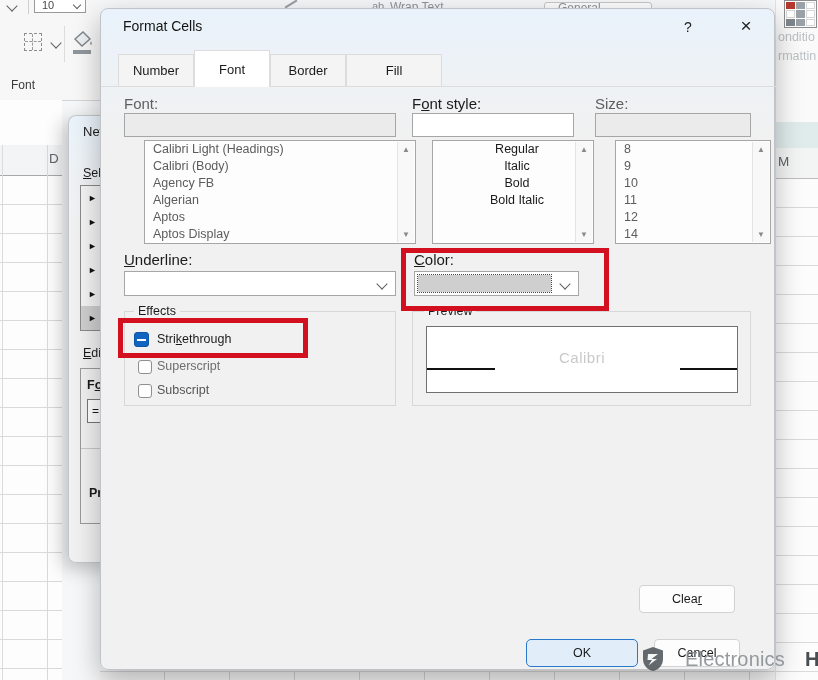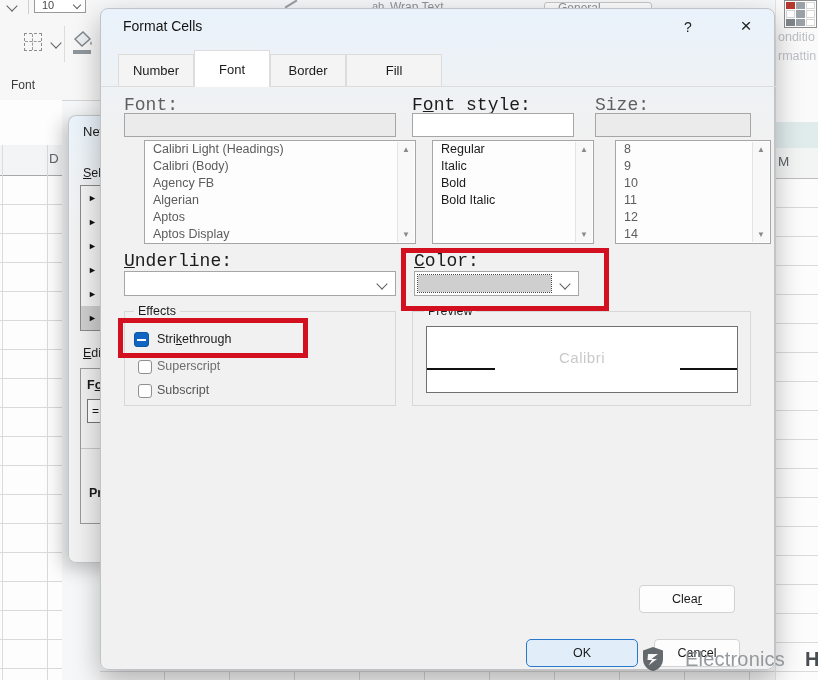--- a/index.html
+++ b/index.html
@@ -84,29 +84,29 @@
       box-shadow:0 10px 28px rgba(0,0,0,.28);border:1px solid #c0c4c8;box-sizing:border-box;}
   .fc-title{position:absolute;left:22px;top:9px;font-size:14px;color:#141414;}
   .fc-help{position:absolute;left:576px;top:7px;width:22px;height:22px;font-size:14px;color:#222;
            display:flex;align-items:center;justify-content:center;}
   .fc-close{position:absolute;left:632px;top:4px;width:26px;height:26px;font-size:19px;font-weight:300;color:#222;
            display:flex;align-items:center;justify-content:center;}
   .tabline{position:absolute;left:0;top:77px;width:675px;height:0;border-top:1px solid #dcdcdc;}
   .tab{position:absolute;top:45px;height:33px;background:#f4f4f4;border:1px solid #dcdcdc;box-sizing:border-box;
        display:flex;align-items:center;justify-content:center;font-size:13px;color:#1b1b1b;}
   .tab.active{top:41px;height:37px;background:#fff;border-bottom:none;z-index:2;}
-  .flabel{position:absolute;font-size:18px;font-family:Liberation Mono, monospace;}
+  .flabel{position:absolute;font-size:15px;}
   .gray{color:#5f5f5f;}
   .finput{position:absolute;top:104px;height:24px;border:1px solid #a6a6a6;box-sizing:border-box;}
   .in-dis{background:#ebebeb;}
   .in-en{background:#fff;}
   .flist{position:absolute;top:131px;height:104px;border:1px solid #a6a6a6;background:#fdfdfd;box-sizing:border-box;overflow:hidden;margin-left:20px;}
   .flist .item{height:17px;line-height:17px;padding-left:8px;font-size:12.5px;white-space:nowrap;}
   .flist.graytext .item{color:#5c5c5c;}
-  .flist.blacktext .item{color:#1a1a1a;}
+  .flist.blacktext .item{color:#1a1a1a;text-align:center;}
   .sb{position:absolute;right:1px;top:1px;bottom:1px;width:16px;background:#f8f8f8;border-left:1px solid #e3e3e3;}
   .sa{position:absolute;left:0;width:16px;text-align:center;font-size:8px;color:#8a8a8a;}
   .sa.up{top:3px;} .sa.down{bottom:3px;}
   .ddl{position:absolute;top:262px;height:25px;background:#fff;border:1px solid #a6a6a6;box-sizing:border-box;}
   .ddl .chev{position:absolute;right:9px;top:8px;}
   .swatch{position:absolute;left:3px;top:3px;bottom:3px;right:27px;background:#cfcfcf;outline:1px dotted #444;}
   .redbox{position:absolute;border:5px solid #d2101f;box-sizing:border-box;z-index:5;}
   .red1{left:300px;top:239px;width:208px;height:63px;}
   .red2{left:17px;top:309px;width:190px;height:40px;}
   .groupbox{position:absolute;top:302px;height:95px;border:1px solid #d8d8d8;box-sizing:border-box;}

